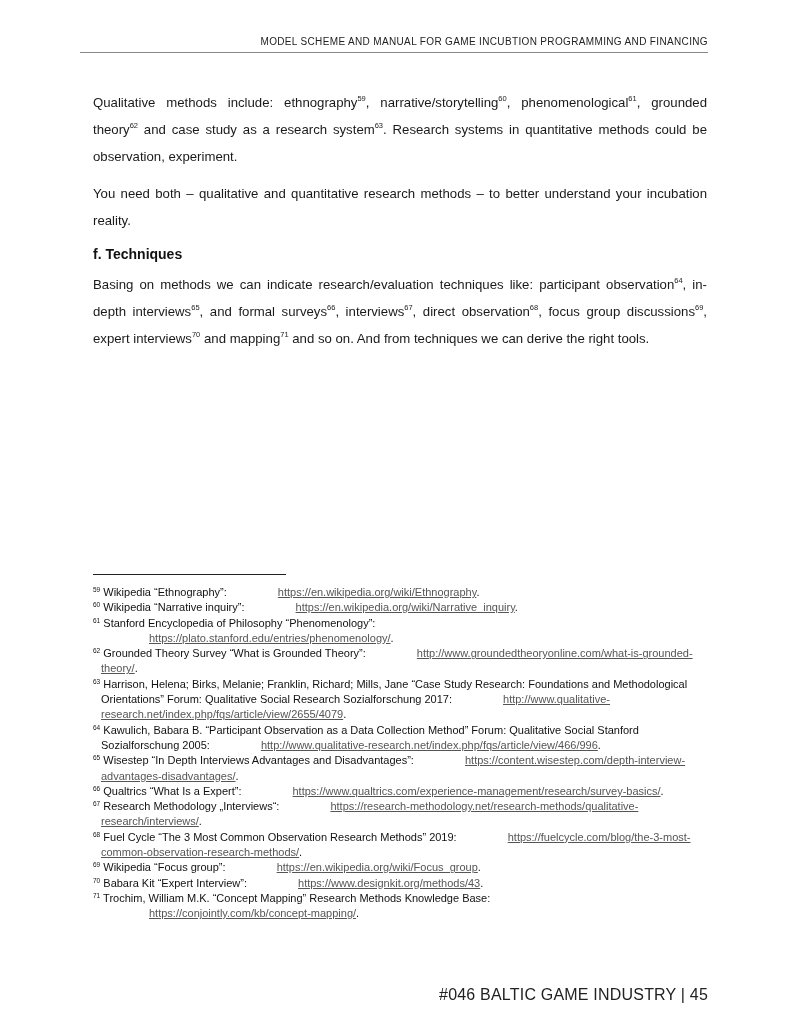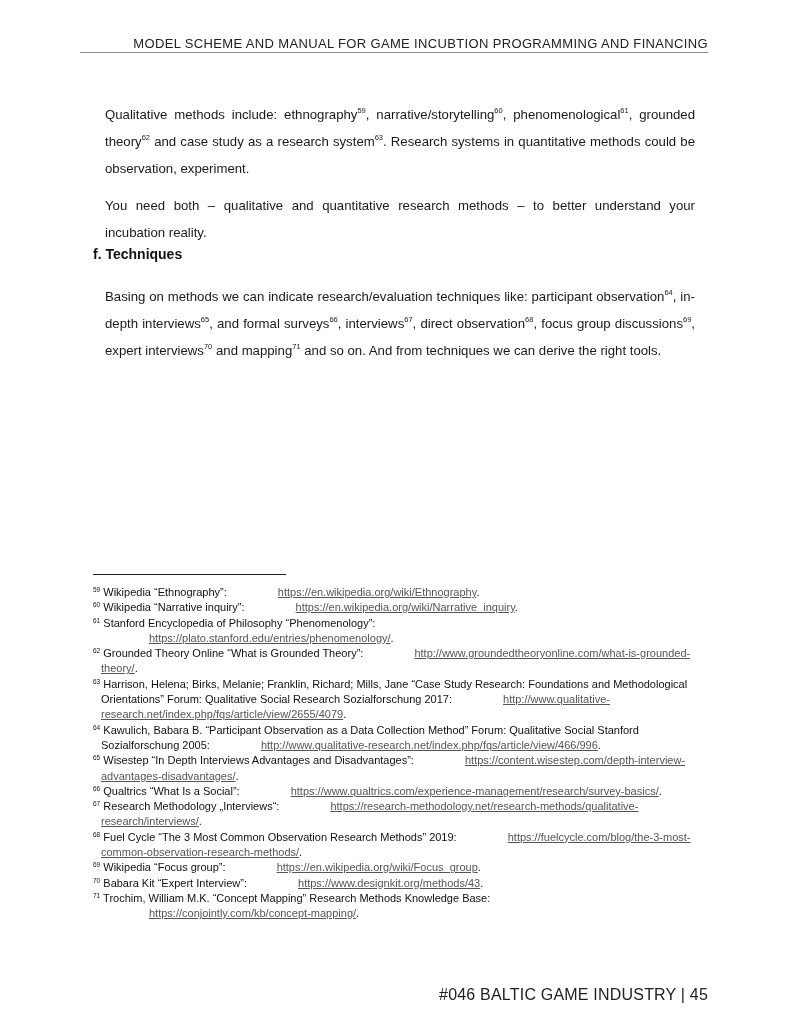--- a/index.html
+++ b/index.html
@@ -1,20 +1,20 @@
 <!DOCTYPE html>
 <html><head>
 <meta charset="utf-8">
 <style>
   html, body { margin: 0; padding: 0; background: #ffffff; }
   body { width: 800px; height: 1035px; position: relative; overflow: hidden; font-family: "Liberation Sans", sans-serif; color: #111; }
-  .header { position: absolute; left: 80px; right: 92px; top: 36px; text-align: right; font-size: 13px; letter-spacing: 0.35px; color: #222; }
+  .header { position: absolute; left: 80px; right: 92px; top: 36px; text-align: right; font-size: 10px; letter-spacing: 0.35px; color: #222; }
   .header-rule { position: absolute; left: 80px; right: 92px; top: 52px; height: 1px; background: #888; }
   .body-text { position: absolute; left: 93px; width: 614px; font-size: 13.2px; line-height: 27px; color: #1a1a1a; text-align: justify; font-family: "Liberation Sans", sans-serif; }
-  .body-text p { margin: 12px; }
+  .body-text p { margin: 0; }
   sup { font-size: 7.5px; vertical-align: 6px; line-height: 0; }
   .heading { position: absolute; left: 93px; top: 246px; font-size: 14px; font-weight: bold; color: #111; }
   .fn-rule { position: absolute; left: 93px; top: 574px; width: 193px; height: 1px; background: #222; }
   .footnotes { position: absolute; left: 93px; top: 585px; width: 620px; font-size: 11px; line-height: 15.3px; color: #111; }
   .fn { padding-left: 8px; text-indent: -8px; }
   .fn sup { font-size: 6.5px; vertical-align: 4px; }
   .fn a { color: #555; text-decoration: underline; margin-left: 48px; }
   .footer { position: absolute; right: 92px; top: 986px; font-size: 16px; letter-spacing: 0.2px; color: #222; }
 </style>
 </head>
@@ -36,25 +36,25 @@
 <div class="body-text" style="top:271px;">
   <p><span>Basing on methods we can indicate research/evaluation techniques like: participant observation</span><sup>64</sup><span>, in-depth interviews</span><sup>65</sup><span>, and formal surveys</span><sup>66</sup><span>, interviews</span><sup>67</sup><span>, direct observation</span><sup>68</sup><span>, focus group discussions</span><sup>69</sup><span>, expert interviews</span><sup>70</sup><span> and mapping</span><sup>71</sup><span> and so on. And from techniques we can derive the right tools.</span></p>
 </div>
 
 <div class="fn-rule"></div>
 
 <div class="footnotes">
   <div class="fn"><sup>59</sup><span> Wikipedia “Ethnography”: </span><a>https://en.wikipedia.org/wiki/Ethnography</a><span>.</span></div>
   <div class="fn"><sup>60</sup><span> Wikipedia “Narrative inquiry”: </span><a>https://en.wikipedia.org/wiki/Narrative_inquiry</a><span>.</span></div>
   <div class="fn"><sup>61</sup><span> Stanford Encyclopedia of Philosophy “Phenomenology”: </span><br><a>https://plato.stanford.edu/entries/phenomenology/</a><span>.</span></div>
-  <div class="fn"><sup>62</sup><span> Grounded Theory Online “What is Grounded Theory”: </span><a>http://www.groundedtheoryonline.com/what-is-grounded-theory/</a><span>.</span></div>
+  <div class="fn"><sup>62</sup><span> Grounded Theory Survey “What is Grounded Theory”: </span><a>http://www.groundedtheoryonline.com/what-is-grounded-theory/</a><span>.</span></div>
   <div class="fn"><sup>63</sup><span> Harrison, Helena; Birks, Melanie; Franklin, Richard; Mills, Jane “Case Study Research: Foundations and Methodological Orientations” Forum: Qualitative Social Research Sozialforschung 2017: </span><a>http://www.qualitative-research.net/index.php/fqs/article/view/2655/4079</a><span>.</span></div>
   <div class="fn"><sup>64</sup><span> Kawulich, Babara B. “Participant Observation as a Data Collection Method” Forum: Qualitative Social Stanford Sozialforschung 2005: </span><a>http://www.qualitative-research.net/index.php/fqs/article/view/466/996</a><span>.</span></div>
   <div class="fn"><sup>65</sup><span> Wisestep “In Depth Interviews Advantages and Disadvantages”: </span><a>https://content.wisestep.com/depth-interview-advantages-disadvantages/</a><span>.</span></div>
-  <div class="fn"><sup>66</sup><span> Qualtrics “What Is a Social”: </span><a>https://www.qualtrics.com/experience-management/research/survey-basics/</a><span>.</span></div>
+  <div class="fn"><sup>66</sup><span> Qualtrics “What Is a Expert”: </span><a>https://www.qualtrics.com/experience-management/research/survey-basics/</a><span>.</span></div>
   <div class="fn"><sup>67</sup><span> Research Methodology „Interviews“: </span><a>https://research-methodology.net/research-methods/qualitative-research/interviews/</a><span>.</span></div>
   <div class="fn"><sup>68</sup><span> Fuel Cycle “The 3 Most Common Observation Research Methods” 2019: </span><a>https://fuelcycle.com/blog/the-3-most-common-observation-research-methods/</a><span>.</span></div>
   <div class="fn"><sup>69</sup><span> Wikipedia “Focus group”: </span><a>https://en.wikipedia.org/wiki/Focus_group</a><span>.</span></div>
   <div class="fn"><sup>70</sup><span> Babara Kit “Expert Interview”: </span><a>https://www.designkit.org/methods/43</a><span>.</span></div>
   <div class="fn"><sup>71</sup><span> Trochim, William M.K. “Concept Mapping” Research Methods Knowledge Base: </span><br><a>https://conjointly.com/kb/concept-mapping/</a><span>.</span></div>
 </div>
 
 <div class="footer">#046 BALTIC GAME INDUSTRY | 45</div>
 
 </body></html>

